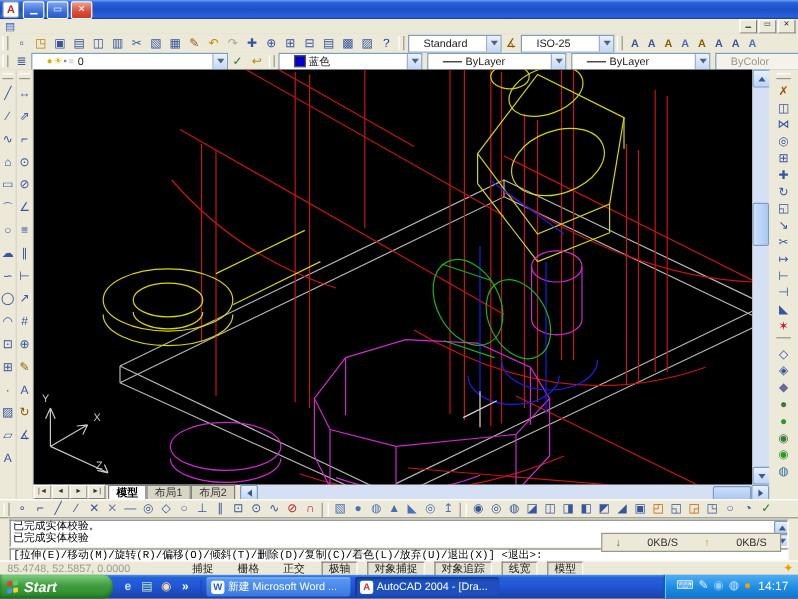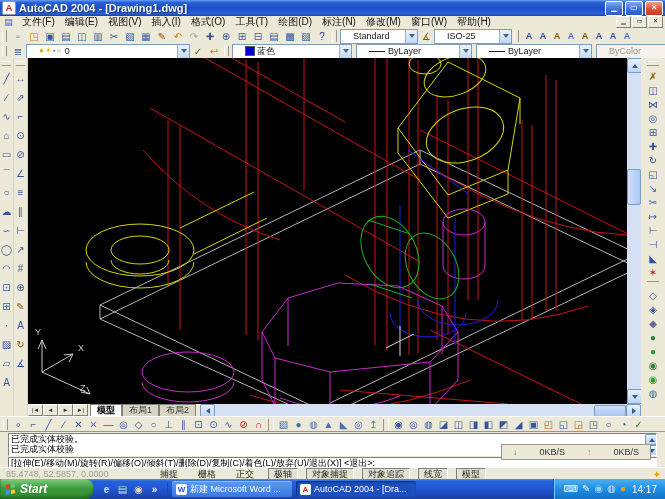--- a/index.html
+++ b/index.html
@@ -78,21 +78,21 @@
   .hsep{width:4px;height:12px;border-left:1px solid #9a968a;border-right:1px solid #fff;margin:0 2px;}
   .btoolbar::before{content:"";width:3px;height:11px;border-left:1px solid #fff;border-right:1px solid #9a968a;margin:0 3px;}
   .btoolbar .ticon{width:15px;}
   
   .cmd{position:absolute;left:0;top:431px;right:0;height:36px;background:#ece9d8;padding:1px 8px;border-top:1px solid #9a968a;}
   .cmd-history{position:relative;height:21px;background:#fff;border:1px solid;border-color:#808080 #fff #fff #808080;
     font-family:"DejaVu Sans Mono","Liberation Mono",monospace;font-size:9px;line-height:10px;color:#000;padding:0 12px 0 2px;overflow:hidden;}
   .cmd-scroll{position:absolute;right:0;top:0;width:11px;height:100%;display:flex;flex-direction:column;justify-content:space-between;background:#d5e0f5;}
   .cmd-scroll .sbtn{width:11px;height:9px;}
   .cmd-prompt{height:11px;background:#fff;border:1px solid;border-color:#808080 #fff #fff #808080;margin-top:1px;
-    font-family:Liberation Sans, sans-serif;font-size:9px;line-height:10px;color:#000;padding:0 2px;white-space:nowrap;overflow:hidden;}
+    font-family:Liberation Mono, monospace;font-size:9px;line-height:10px;color:#000;padding:0 2px;white-space:nowrap;overflow:hidden;}
   .netmon{position:absolute;right:14px;top:12px;width:148px;height:14px;background:#ece9d8;border:1px solid #9a968a;
     display:flex;align-items:center;justify-content:space-around;font-size:9px;color:#333;}
   .netmon .dn{color:#2a9a2a;font-weight:bold;}
   .netmon .up{color:#cf9700;font-weight:bold;}
   
   .status{position:absolute;left:0;top:467px;right:0;height:12px;background:#ece9d8;border-top:1px solid #fff;
     display:flex;align-items:center;font-size:9px;}
   .coords{width:148px;color:#9c9a90;padding-left:6px;white-space:nowrap;}
   .sbutton{padding:0 5px;line-height:10px;color:#222;border:1px solid transparent;white-space:nowrap;}
   .sbutton.pressed{border-color:#808080 #fff #fff #808080;background:#e4e1d0;}
@@ -117,45 +117,30 @@
   .trayicon{font-size:10px;line-height:1;}
   .clock{color:#fff;font-size:10px;padding-left:2px;}
 </style>
 </head>
 <body>
 
 <div class="screen">
 
   <div class="titlebar">
     <span class="app-icon">A</span>
-    <span class="title-text">AutoCAD 2004 - [Drawing1.dwg]</span>
     <span class="winbtns">
 
     <span class="winbtn">▁</span>
         <span class="winbtn">▭</span>
         <span class="winbtn close">✕</span>
       </span>
   </div>
 
   <div class="menubar">
     <span class="doc-icon">▤</span>
-    <span style="display:flex">
-
-    <span class="menu-item">文件(F)</span>
-        <span class="menu-item">编辑(E)</span>
-        <span class="menu-item">视图(V)</span>
-        <span class="menu-item">插入(I)</span>
-        <span class="menu-item">格式(O)</span>
-        <span class="menu-item">工具(T)</span>
-        <span class="menu-item">绘图(D)</span>
-        <span class="menu-item">标注(N)</span>
-        <span class="menu-item">修改(M)</span>
-        <span class="menu-item">窗口(W)</span>
-        <span class="menu-item">帮助(H)</span>
-      </span>
     <span class="docbtns">
 
     <span class="docbtn">▁</span>
         <span class="docbtn">▭</span>
         <span class="docbtn">✕</span>
       </span>
   </div>
 
   <div class="trow row1">
     <span class="tb">

